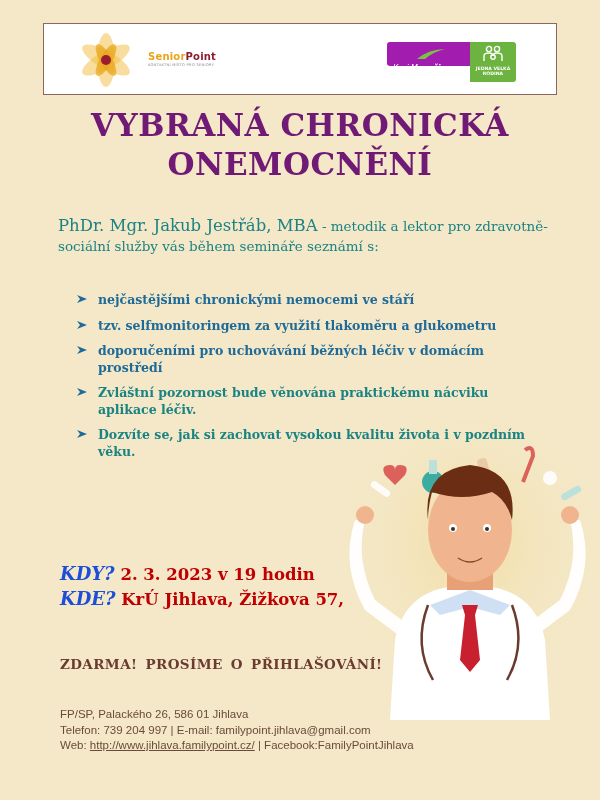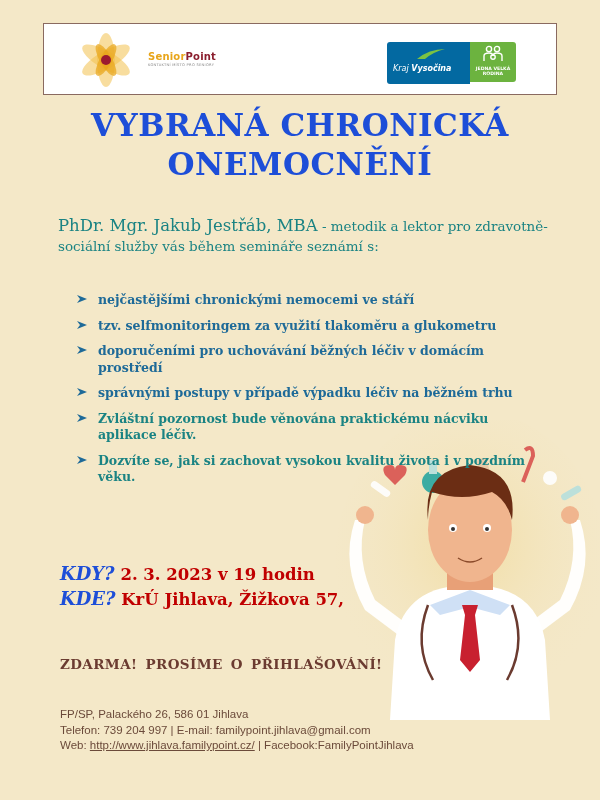--- a/index.html
+++ b/index.html
@@ -14,29 +14,29 @@
       position: absolute; left: 43px; top: 23px; width: 514px; height: 72px;
       background: #ffffff; border: 1px solid #8a6a60;
     }
     .sp-flower { position: absolute; left: 30px; top: 4px; width: 64px; height: 64px; }
     .sp-text { position: absolute; left: 104px; top: 27px; }
     .sp-name { font-family: "DejaVu Sans", sans-serif; font-weight: bold; font-size: 10px; letter-spacing: 0.2px; }
     .sp-name .a { color: #e8a51a; margin-top: 48px; }
     .sp-name .b { color: #8b1e2e; }
     .sp-sub { font-family: "DejaVu Sans", sans-serif; font-size: 3.6px; color: #888; letter-spacing: 0.3px; margin-top: 1px; }
     .kv { position: absolute; left: 343px; top: 18px; width: 129px; height: 40px; }
-    .kv-blue { position: absolute; left: 0; top: 0; width: 83px; height: 42px; background: #0369a1; border-radius: 3px 0 0 3px; }
+    .kv-blue { position: absolute; left: 0; top: 0; width: 83px; height: 24px; background: #a21caf; border-radius: 3px 0 0 3px; }
     .kv-blue .txt { position: absolute; left: 6px; top: 22px; color: #fff; font-family: "DejaVu Sans", sans-serif; font-size: 8px; font-style: italic; }
     .kv-blue .txt b { font-weight: bold; }
     .kv-green { position: absolute; left: 83px; top: 0; width: 46px; height: 40px; background: #6cb33f; border-radius: 0 3px 3px 0; }
     .kv-green .txt { position: absolute; left: 0; right: 0; top: 24px; text-align: center; color: #fff; font-family: "DejaVu Sans", sans-serif; font-size: 4.6px; font-weight: bold; line-height: 5px; }
 
     .title {
       position: absolute; left: 0; right: 0; top: 106px; text-align: center;
-      color: #1d4ed8; font-family: "DejaVu Serif", serif; font-weight: bold;
+      color: #701a75; font-family: "DejaVu Serif", serif; font-weight: bold;
       font-size: 31px; line-height: 39px; letter-spacing: 0.5px;
     }
 
     .illus { position: absolute; left: 330px; top: 420px; width: 270px; height: 300px; }
 
     .intro {
       position: absolute; left: 58px; top: 216px; width: 490px;
       color: #1a8383; font-weight: normal; font-size: 13.5px; line-height: 19.5px;
     }
     .intro .name { font-size: 16.5px; }
@@ -146,23 +146,20 @@
 <ul class="bullets">
   <li><svg class="arrow" viewBox="0 0 12 12">
         <path d="M1 2 L11 6 L1 10 L4 6 Z" fill="#1e6a98"></path>
       </svg><span>nejčastějšími chronickými nemocemi ve stáří</span></li>
   <li><svg class="arrow" viewBox="0 0 12 12">
         <path d="M1 2 L11 6 L1 10 L4 6 Z" fill="#1e6a98"></path>
       </svg><span>tzv. selfmonitoringem za využití tlakoměru a glukometru</span></li>
   <li><svg class="arrow" viewBox="0 0 12 12">
         <path d="M1 2 L11 6 L1 10 L4 6 Z" fill="#1e6a98"></path>
       </svg><span>doporučeními pro uchovávání běžných léčiv v domácím prostředí</span></li>
-  <li><svg class="arrow" viewBox="0 0 12 12">
-        <path d="M1 2 L11 6 L1 10 L4 6 Z" fill="#1e6a98"></path>
-      </svg><span>správnými postupy v případě výpadku léčiv na běžném trhu</span></li>
   <li class="teal"><svg class="arrow" viewBox="0 0 12 12">
         <path d="M1 2 L11 6 L1 10 L4 6 Z" fill="#1e6a98"></path>
       </svg><span>Zvláštní pozornost bude věnována praktickému nácviku aplikace léčiv.</span></li>
   <li class="teal"><svg class="arrow" viewBox="0 0 12 12">
         <path d="M1 2 L11 6 L1 10 L4 6 Z" fill="#1e6a98"></path>
       </svg><span>Dozvíte se, jak si zachovat vysokou kvalitu života i v pozdním věku.</span></li>
 </ul>
 
 <div class="kdy">
   <div><span class="lbl">KDY?</span><span> 2. 3. 2023 v 19 hodin</span></div>

